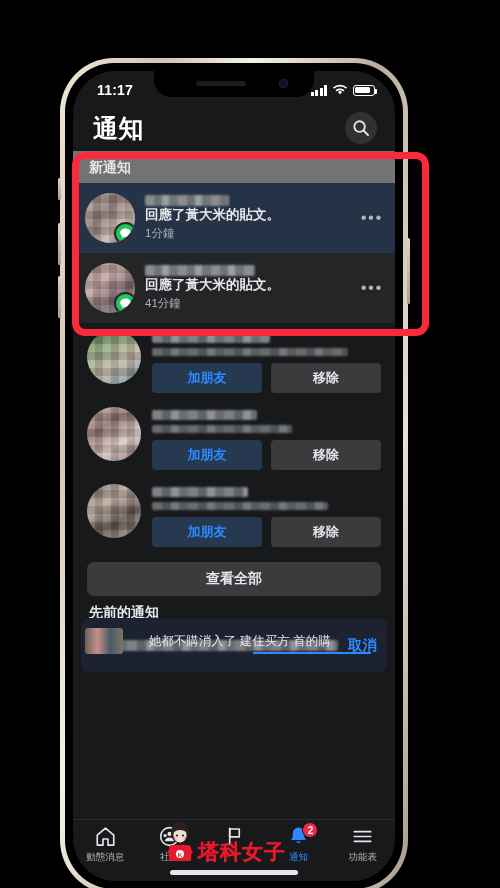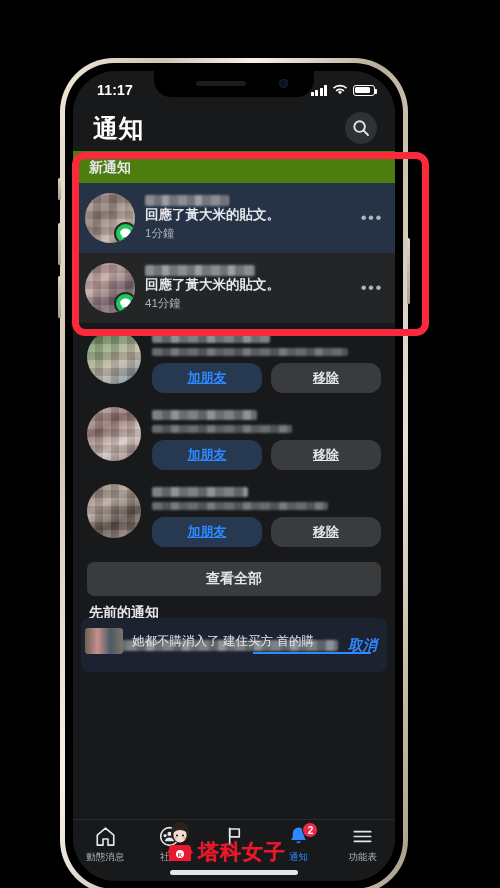--- a/index.html
+++ b/index.html
@@ -78,21 +78,21 @@
   #search-button{
     width:32px;height:32px;border-radius:50%;background:#303133;
     display:flex;align-items:center;justify-content:center;
   }
 
   
   #feed{ background:#18191a; height:100%; }
 
   .section-head{
     padding:8px 16px 6px 16px; display:flex; align-items:center; justify-content:space-between;
-    background:#4d7c0f;
+    background:#737373;
   }
   .section-head.plain{ background:#18191a; padding-top:10px;}
   .section-title{ color:#e4e6eb; font-size:14px; font-weight:bold;}
   .section-action{ color:#2e89ff; font-size:12.5px; }
 
   
   .notif-row{ display:flex; align-items:center; padding:10px 12px; gap:10px;}
   .notif-row.unread{ background:#263245; }
   .notif-row.read{ background:#242526; }
   .avatar{
@@ -118,43 +118,43 @@
 
   
   .sugg-row{ display:flex; padding:7px 14px 7px 14px; gap:11px; align-items:flex-start;}
   .sugg-av{ width:54px;height:54px;border-radius:50%;flex:0 0 54px;overflow:hidden;position:relative;}
   .sugg-right{ flex:1; min-width:0; padding-top:3px;}
   .blur-line{ height:10px; border-radius:2px; margin-bottom:5px;
     background:repeating-linear-gradient(90deg,#7d8185 0 10px,#5f6367 10px 19px,#8e9297 19px 27px,#6a6e72 27px 36px);
     filter:blur(1.3px);}
   .btn-row{ display:flex; gap:9px; margin-top:7px;}
   .btn{
-    flex:1; height:30px; border-radius:12px; display:flex; align-items:center;
-    justify-content:center; font-size:13px; font-weight:bold;text-decoration:underline;
+    flex:1; height:30px; border-radius:4px; display:flex; align-items:center;
+    justify-content:center; font-size:13px; font-weight:bold;
   }
   .btn-add{ background:#263951; color:#2e89ff; }
   .btn-remove{ background:#3a3b3c; color:#e4e6eb;text-align:center; }
 
   #see-all-btn{
     margin:8px 14px 4px 14px; height:34px; border-radius:7px; background:#3a3b3c;
     display:flex; align-items:center; justify-content:center;
     color:#e4e6eb; font-size:14px; font-weight:bold;
   }
 
   
   #prev-section{ position:relative; margin-top:2px; }
   #prev-title{ color:#e4e6eb; font-size:14px; font-weight:bold; padding:4px 16px 2px 16px;}
   #prev-overlay{
     position:absolute; left:8px; right:8px; top:18px; height:54px;
     background:#1c2230; border-radius:8px; display:flex; align-items:center;
     padding:0 10px; gap:10px;
   }
   #prev-overlay .blur-line{ flex:1; height:11px; margin:0; }
-  #cancel-link{ color:#2e89ff; font-size:14.5px; font-weight:bold; flex:0 0 auto;font-style:italic;}
-  #prev-row{ display:flex; align-items:center; gap:9px; padding:4px 12px 0 12px;}
+  #cancel-link{ color:#2e89ff; font-size:14.5px; font-weight:bold; flex:0 0 auto;}
+  #prev-row{ display:flex; align-items:center; gap:9px; padding:4px 12px 0 12px;text-align:center;}
   #prev-thumb{ width:38px;height:26px;flex:0 0 38px;border-radius:3px;overflow:hidden;position:relative;}
   #prev-text{ flex:1; color:#e4e6eb; font-size:12.5px; filter:blur(.7px); white-space:nowrap; overflow:hidden;}
   #prev-underline{position:absolute;left:180px;bottom:0;width:118px;height:2px;background:#2e89ff;}
 
   
   #bottom-nav{
     position:absolute; left:0; right:0; bottom:0; height:62px;
     background:#18191a; display:flex; align-items:flex-start;
     padding-top:5px; z-index:20; border-top:1px solid #2a2b2c;
   }

